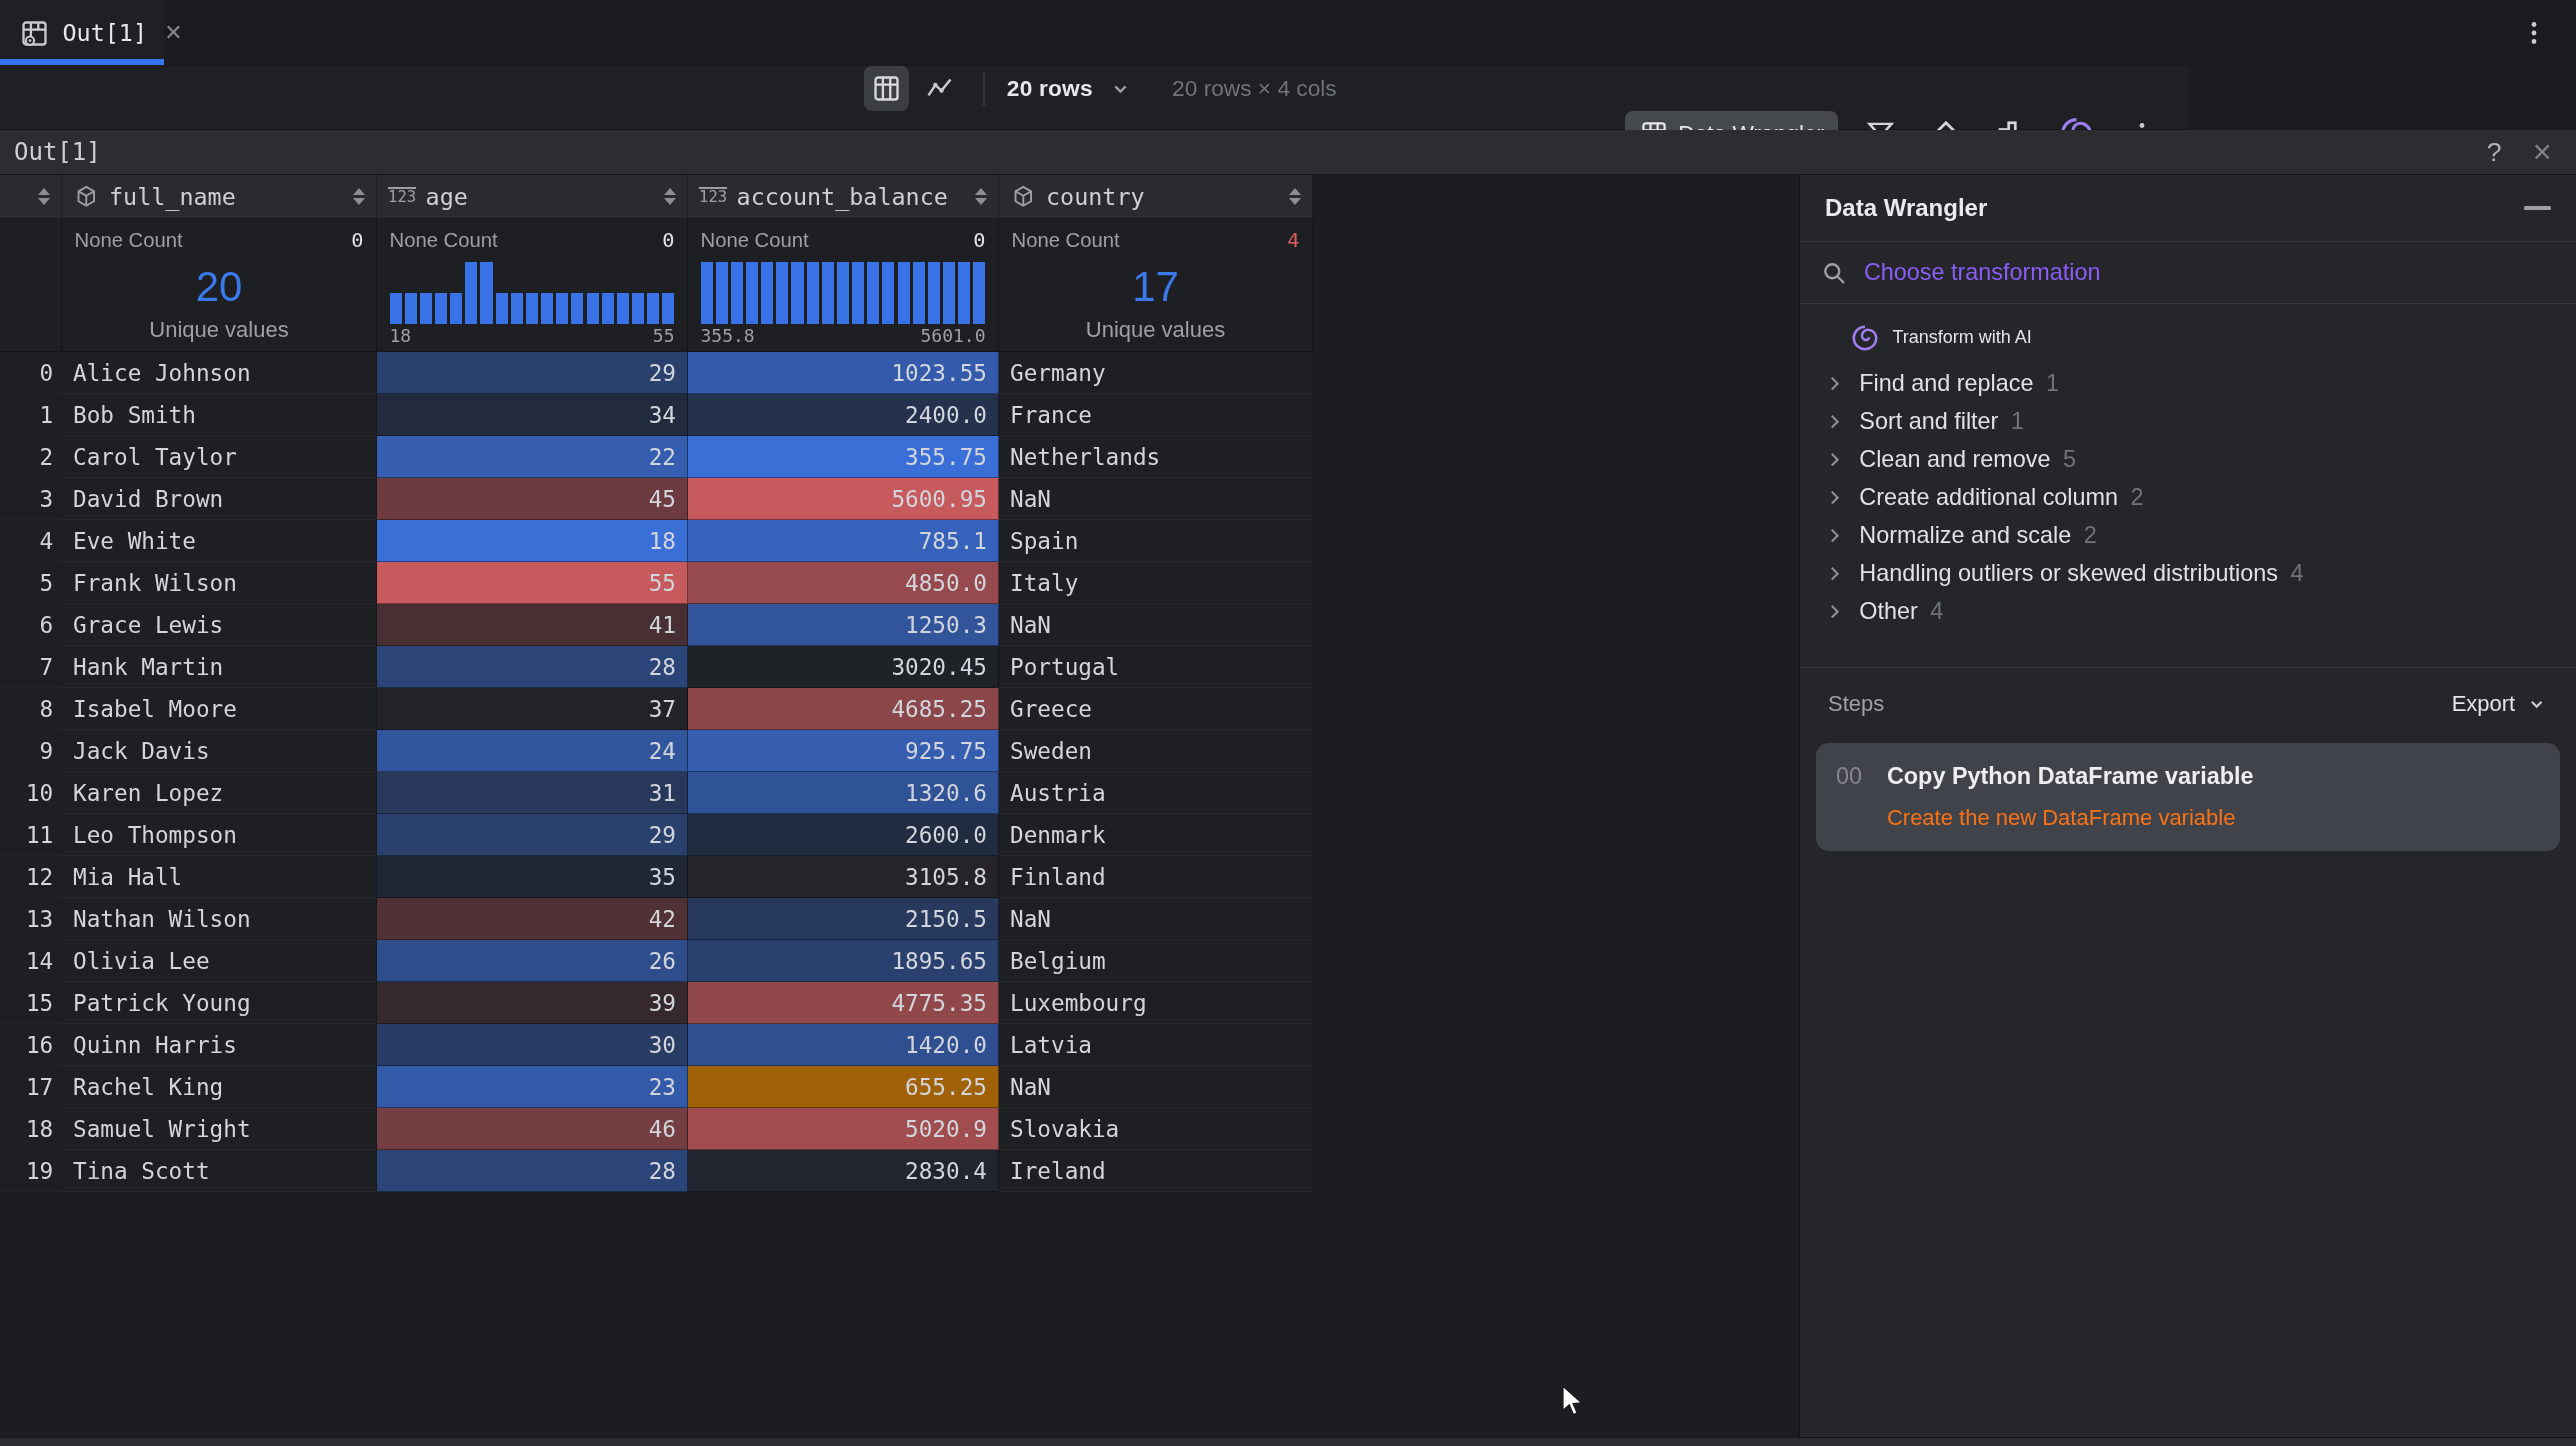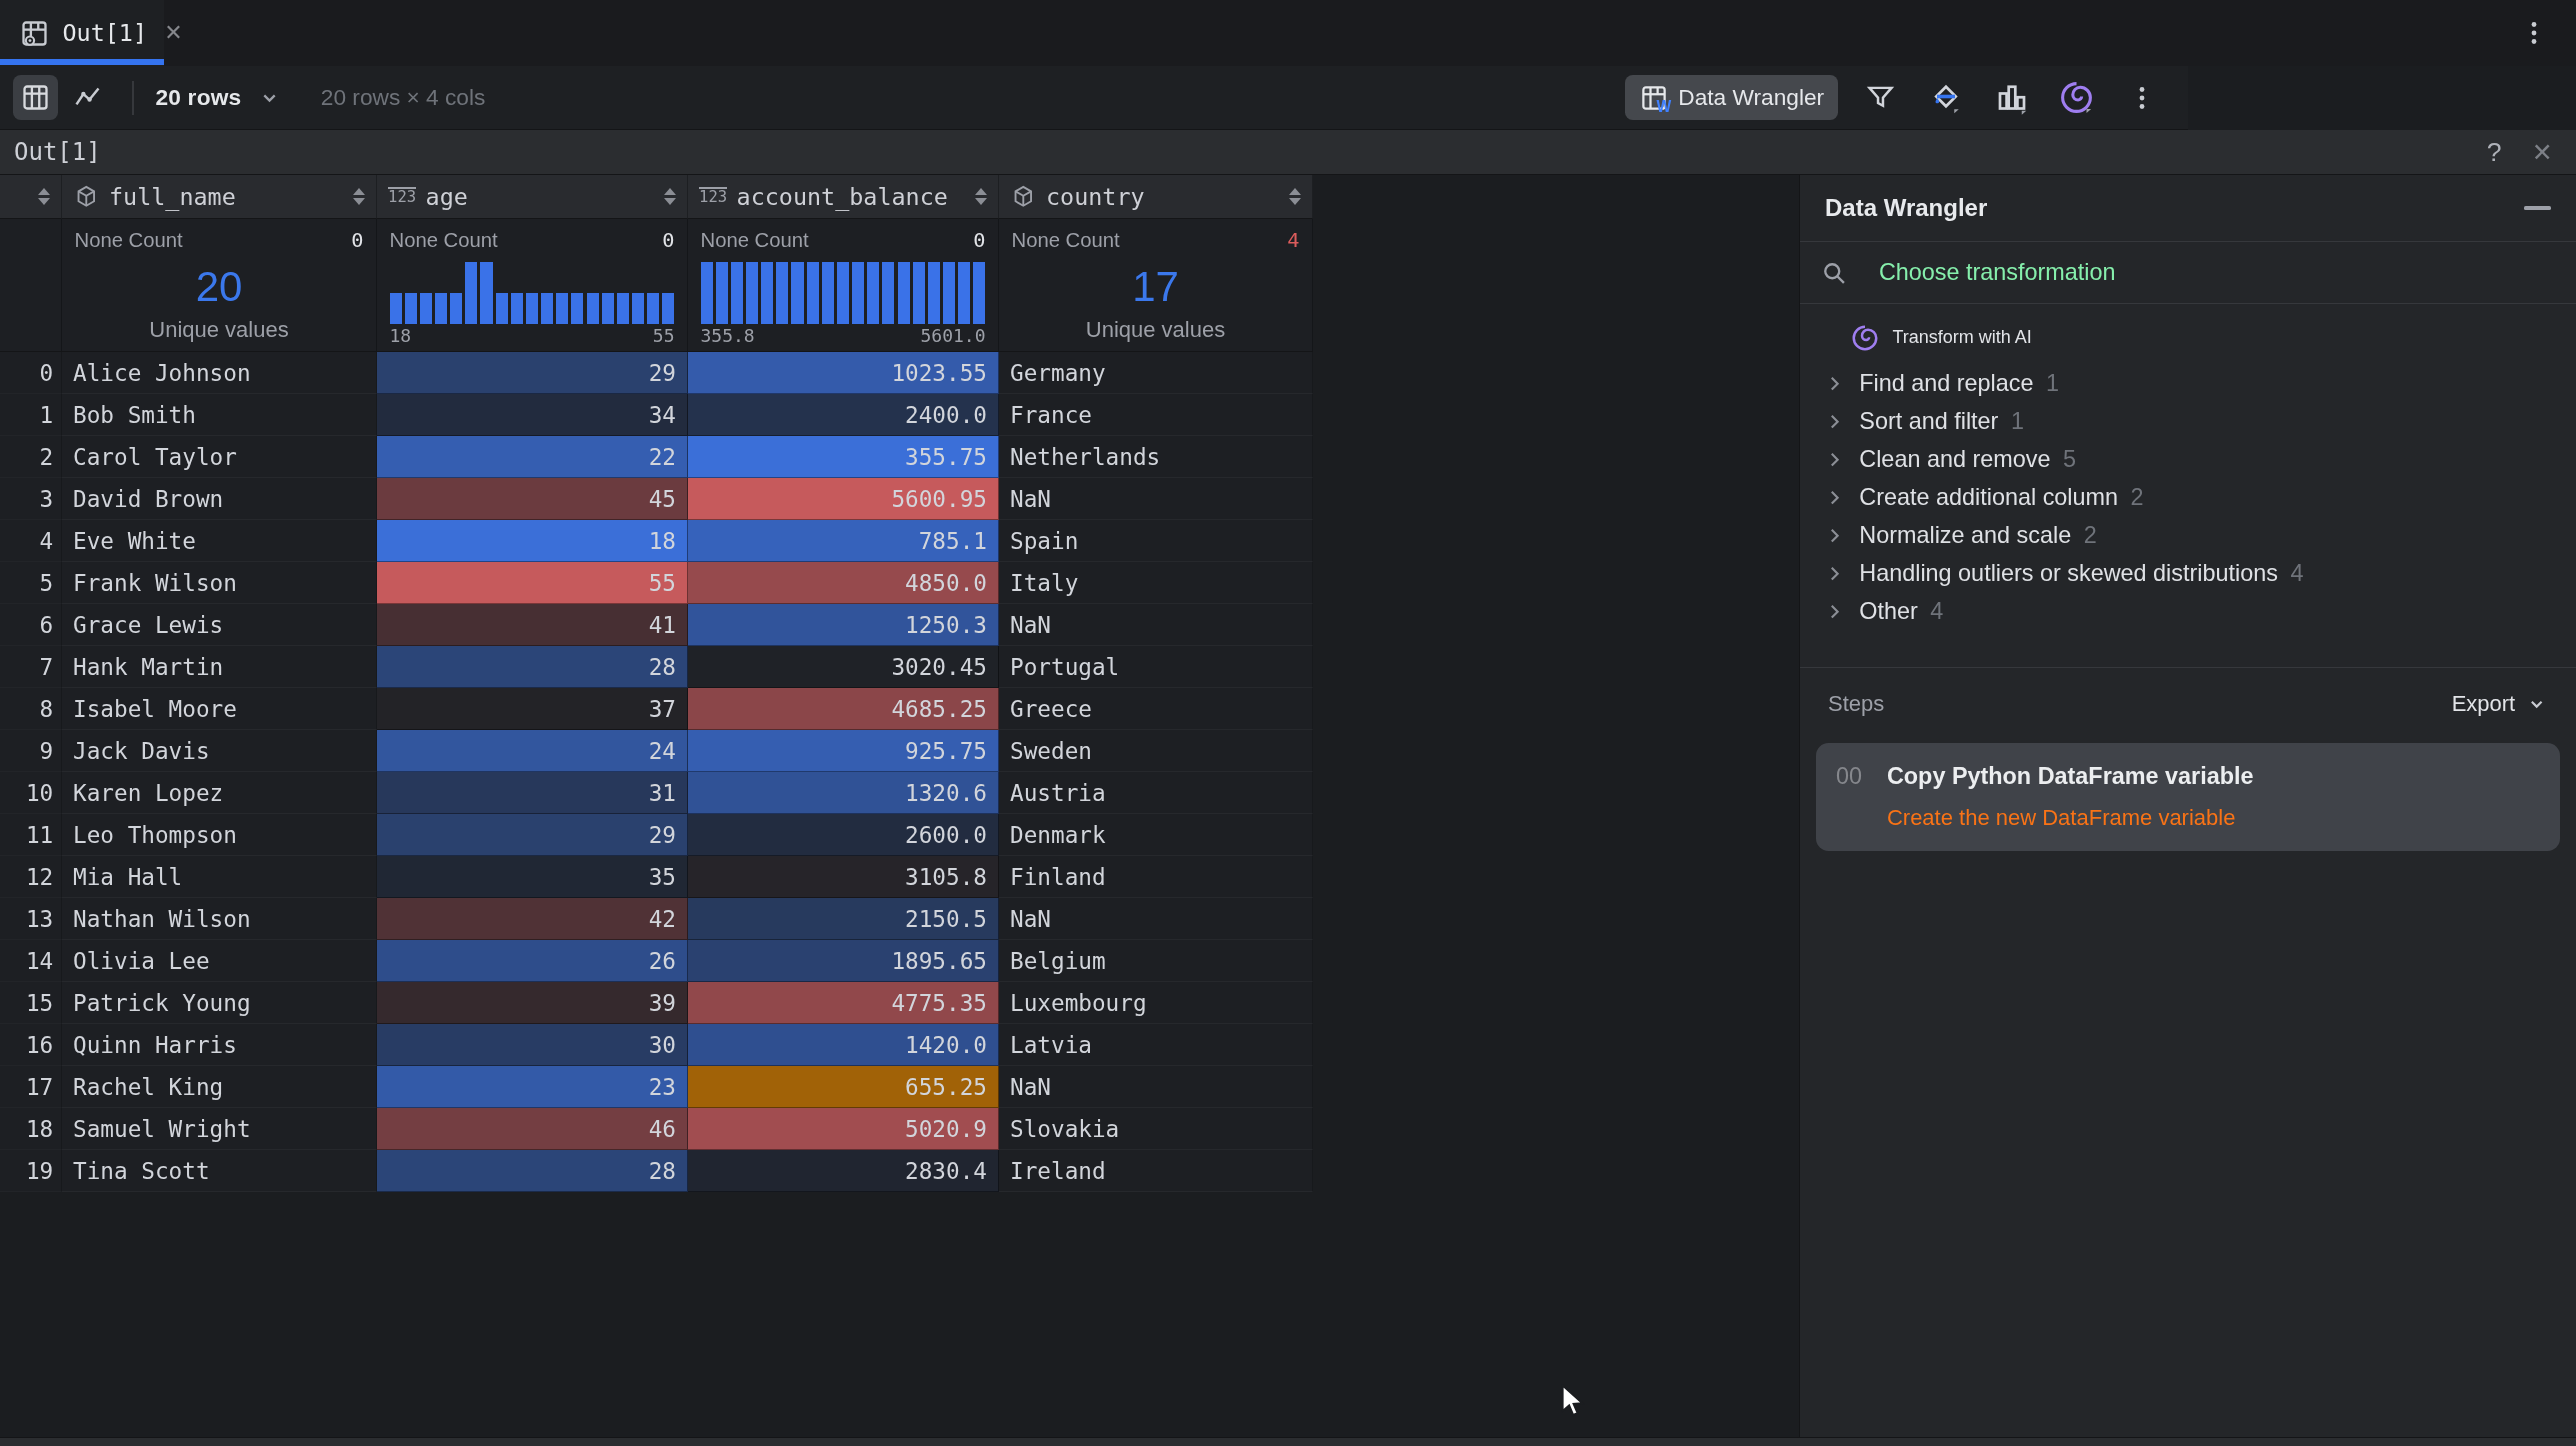--- a/index.html
+++ b/index.html
@@ -15,21 +15,21 @@
   .tab { position:absolute; left:0; top:0; width:164px; height:66px; background:#1e2023;
          display:flex; align-items:center; gap:12.5px; padding-left:19px; box-sizing:border-box; }
   .tab-label { font-size:23.4px; color:#e6e8eb; }
   .tab-close { color:#85878c; font-size:22px; margin-left:4.7px; }
   .tab-underline { position:absolute; left:0; top:59px; width:164px; height:6.2px; background:#3574f0; }
   .tabbar-kebab { position:absolute; right:25px; top:15.6px; }
 
   
   .toolbar { position:absolute; left:0; top:66px; width:2188px; height:64px; background:#1e2023;
              border-bottom:1.6px solid #141517; box-sizing:border-box;
-             display:flex; align-items:center; }
+             display:flex; align-items:center;flex-direction:column; }
   .tb-left { display:flex; align-items:center; gap:7.8px; padding-left:12.5px; }
   .icon-btn { width:45px; height:45px; border-radius:7.8px; display:flex; align-items:center; justify-content:center; }
   .icon-btn.active { background:#3b3e43; }
   .tb-sep { width:1.6px; height:34px; background:#36383c; margin:0 14px; }
   .tb-rows { font-size:22.7px; color:#e6e8eb; font-weight:700; letter-spacing:0.2px; }
   .tb-chevron { margin-left:7.8px; }
   .tb-dims { font-size:22.7px; color:#6f737a; margin-left:31px; }
   .tb-right { margin-left:auto; display:flex; align-items:center; gap:20.3px; padding-right:23.4px; }
   .dw-btn { background:#45484d; border-radius:7.8px; height:45px; display:flex; align-items:center;
             gap:9.4px; padding:0 14px; }
@@ -80,21 +80,21 @@
 
   
   .panel { position:absolute; left:1799px; top:175px; width:777px; height:1262px; background:#242629;
            border-left:1.6px solid #141517; box-sizing:border-box; }
   .panel-header { height:67px; border-bottom:1.6px solid #36383c; display:flex; align-items:center;
                   padding:0 25px; box-sizing:border-box; }
   .panel-title { font-size:24px; font-weight:700; color:#e8eaed; }
   .minimize { margin-left:auto; width:26.6px; height:3.1px; background:#9da0a8; border-radius:1.6px; }
   .search-row { height:62px; border-bottom:1.6px solid #36383c; display:flex; align-items:center;
                 padding:0 20.3px; box-sizing:border-box; gap:15.6px; }
-  .search-ph { font-size:23.4px; color:#86efac;margin-left:15px; }
+  .search-ph { font-size:23.4px; color:#8b5cf6; }
   .ai-row { height:39px; margin-top:14px; display:flex; align-items:center; gap:12.5px; padding-left:50px; }
   .ai-label { font-size:18px; color:#e2e4e8; }
   .cat-list { margin-top:7.8px; }
   .cat-row { height:38px; display:flex; align-items:center; padding-left:23.4px; gap:12.5px; }
   .cat-label { font-size:23.4px; color:#dfe1e5; }
   .cat-count { font-size:23.4px; color:#6f737a; }
   .steps-sec { margin-top:36px; border-top:1.6px solid #36383c; }
   .steps-header { height:72px; display:flex; align-items:center; padding:0 28px; }
   .steps-title { font-size:22px; color:#9da0a8; }
   .export { margin-left:auto; display:flex; align-items:center; gap:9.4px; }

